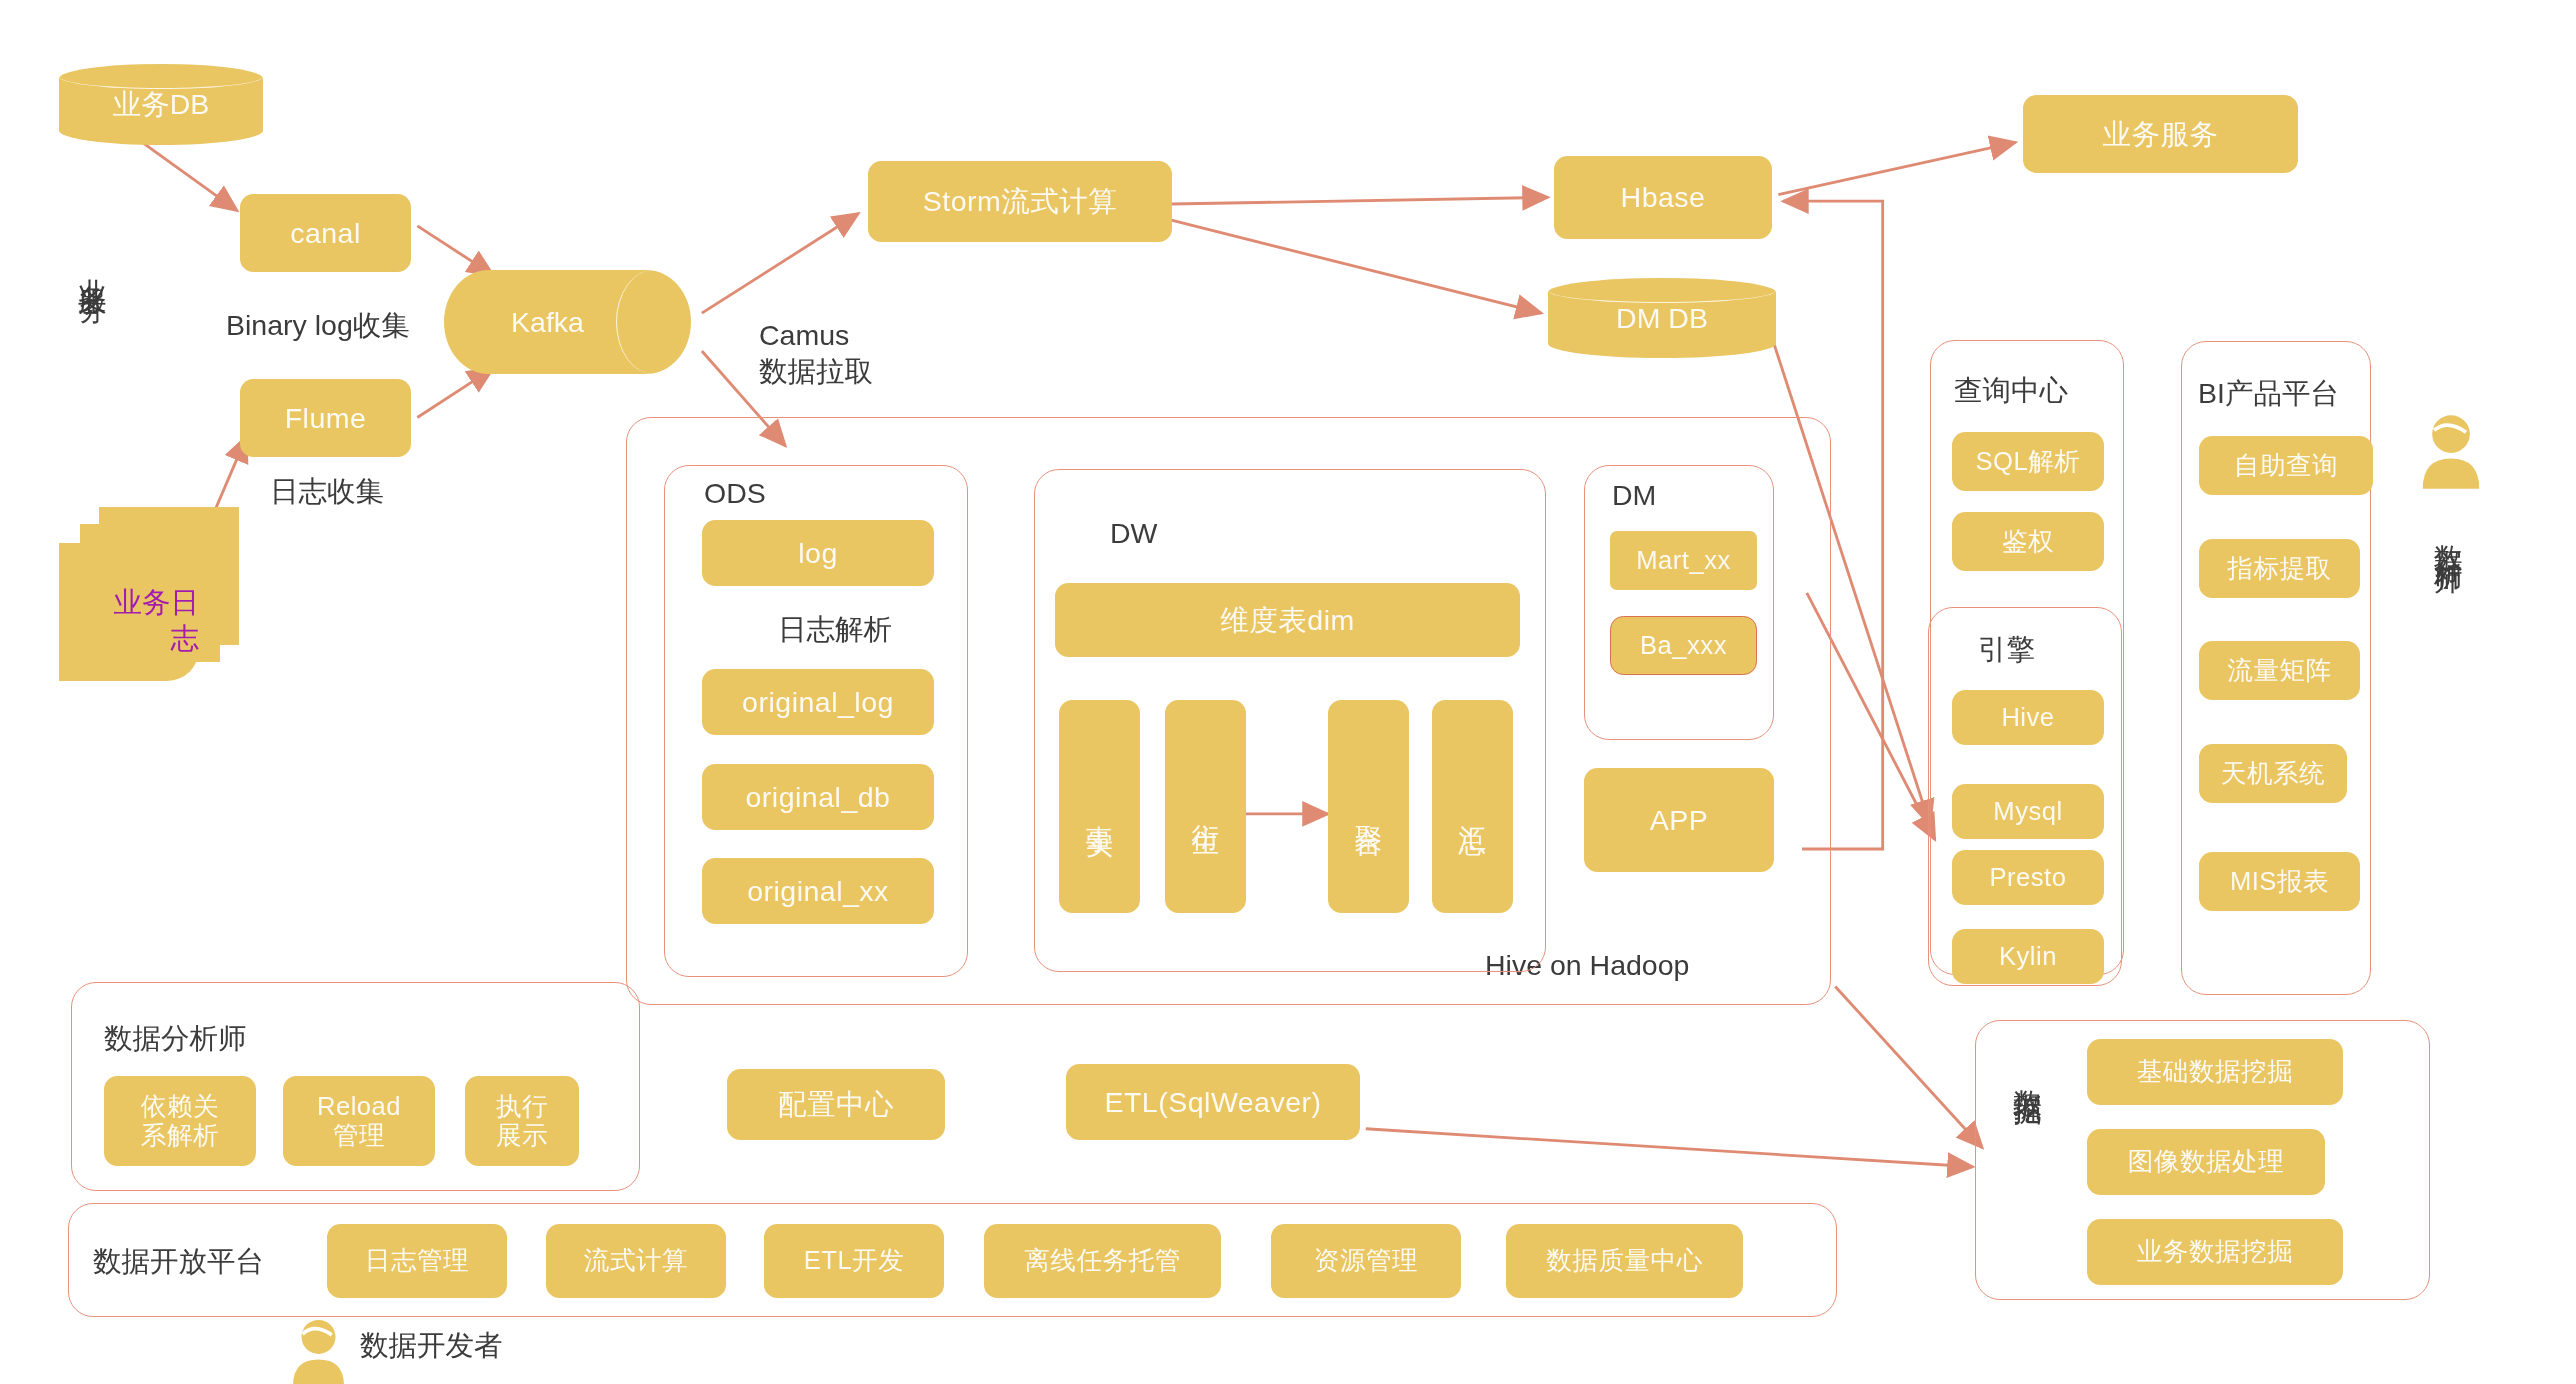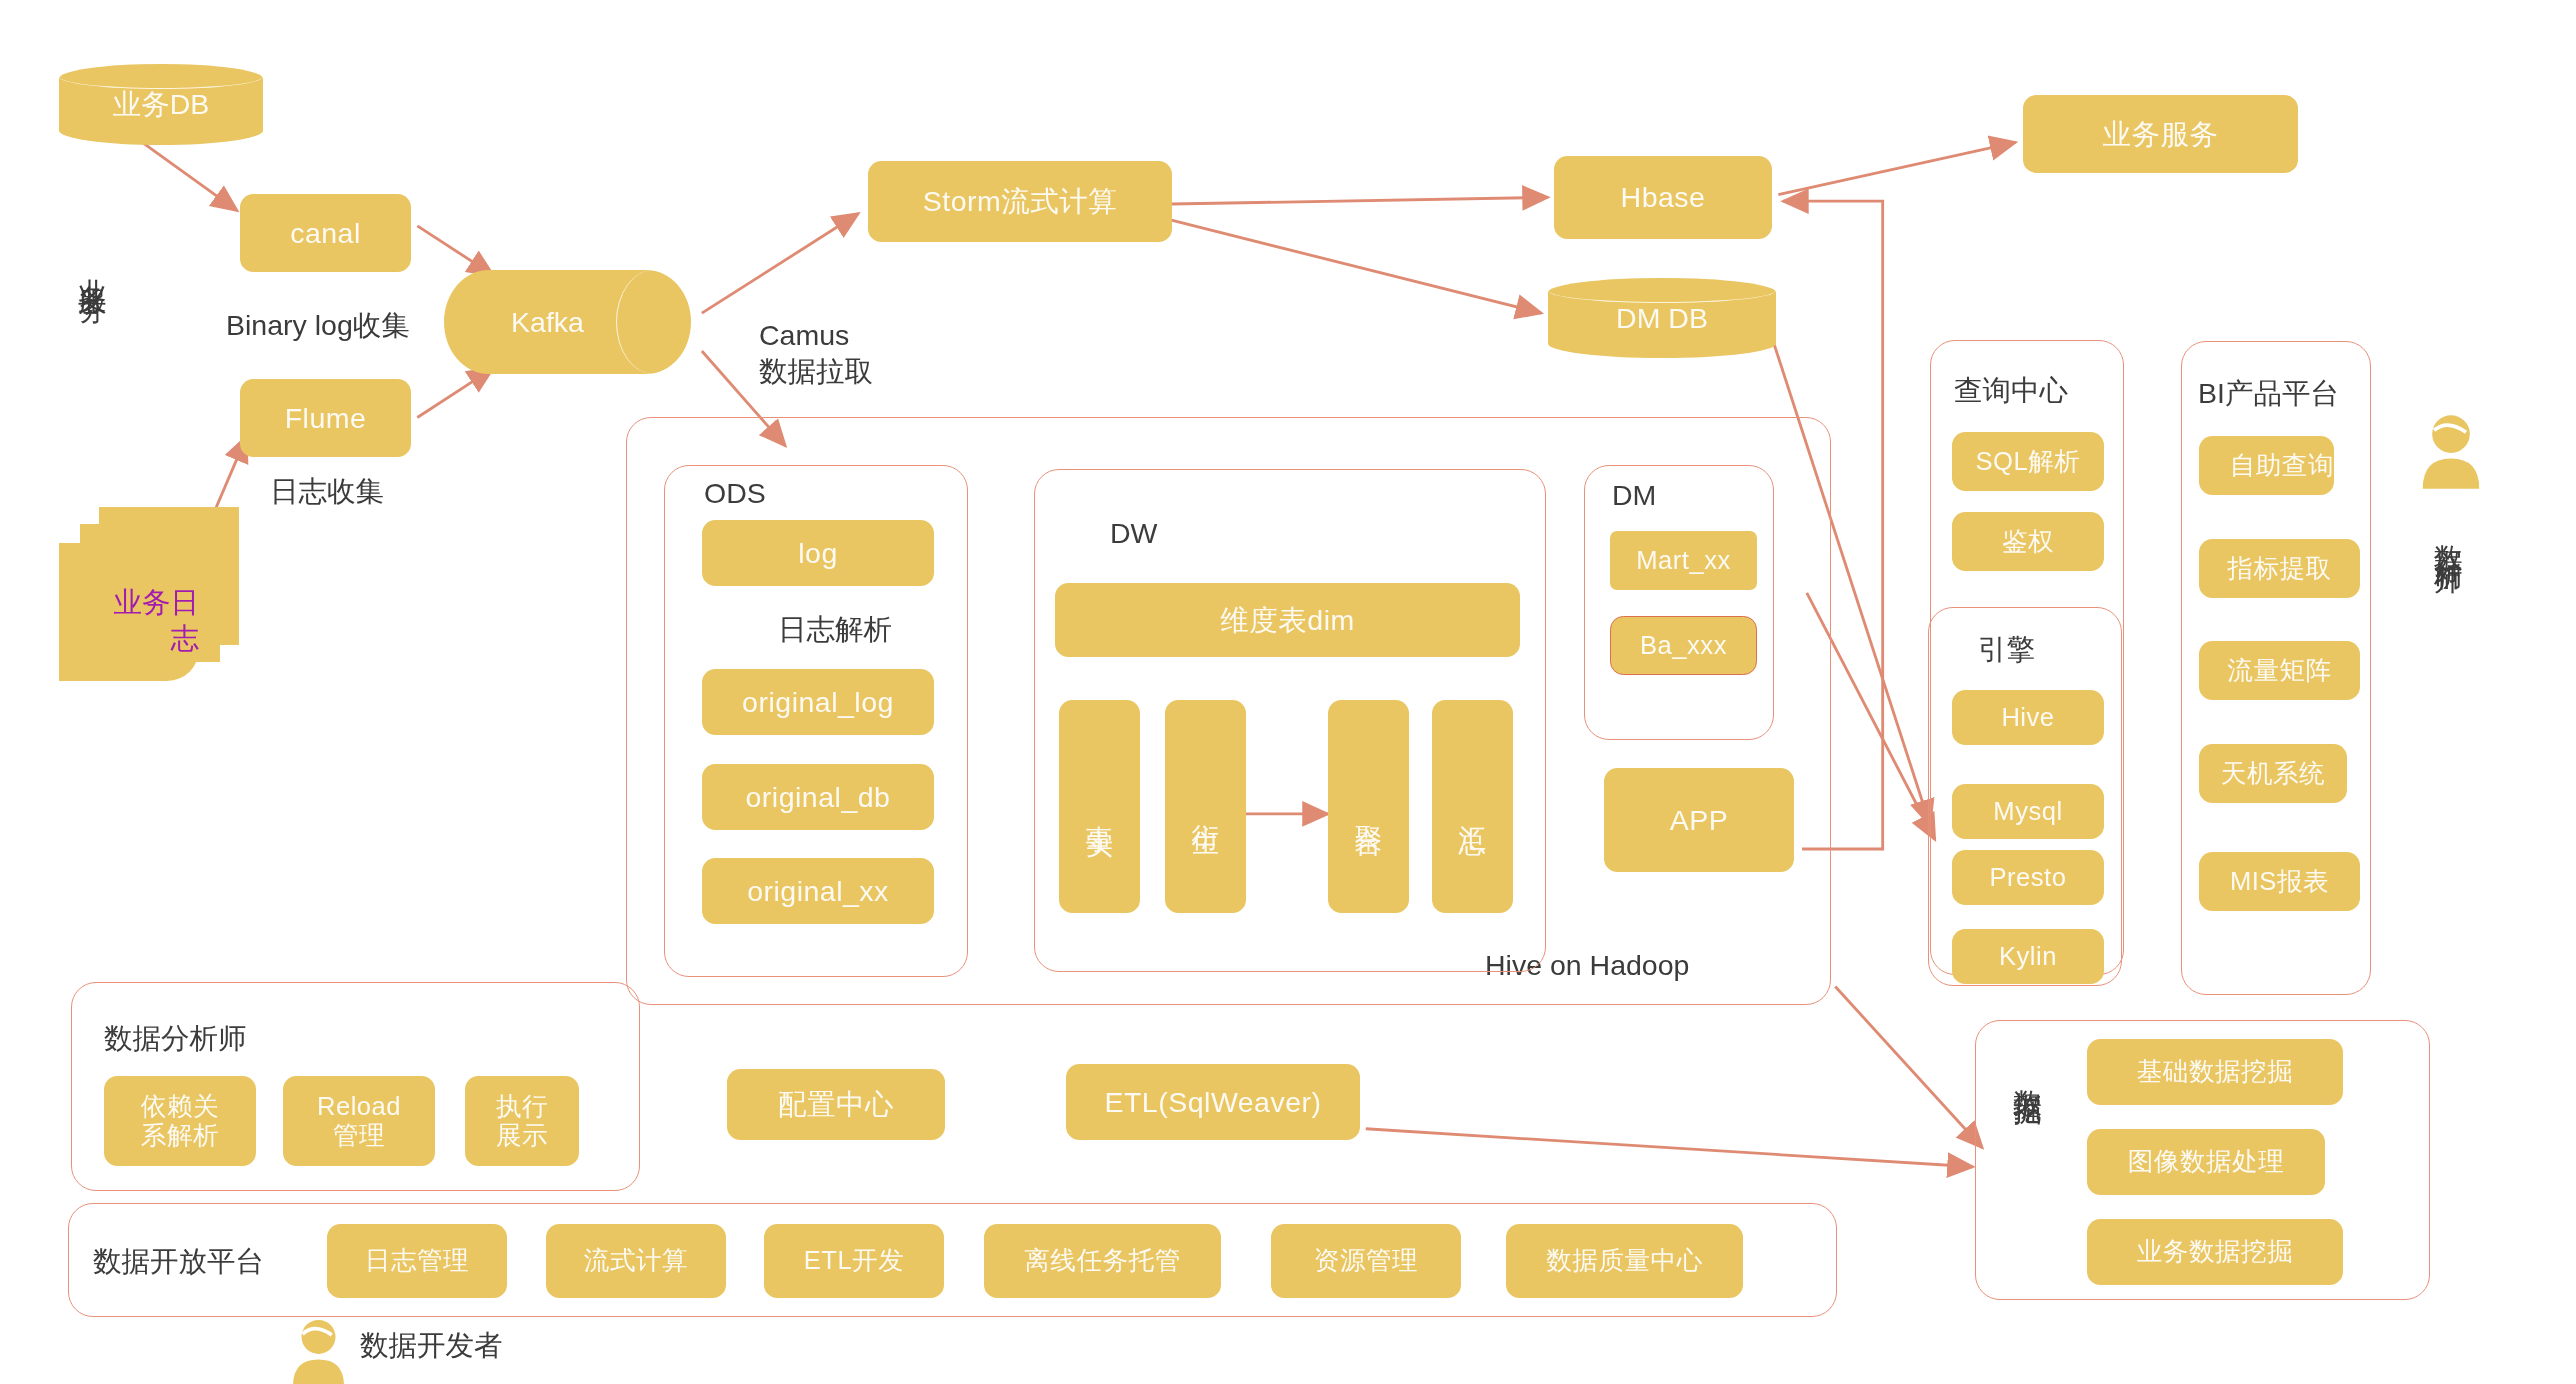--- a/index.html
+++ b/index.html
@@ -257,21 +257,21 @@
   </div>
 
   <div class="panel" style="left:1584px; top:465px; width:190px; height:275px;"></div>
   <div class="panel-title" style="left:1612px; top:479px;">DM</div>
   <div class="ybox small" style="left:1610px; top:531px; width:147px; height:59px;border-radius:7px;">
     <span>Mart_xx</span>
   </div>
   <div class="ybox small hl" style="left:1610px; top:616px; width:147px; height:59px;">
     <span>Ba_xxx</span>
   </div>
-  <div class="ybox" style="left:1584px; top:768px; width:190px; height:104px;margin-left:20px;">
+  <div class="ybox" style="left:1584px; top:768px; width:190px; height:104px;">
     <span>APP</span>
   </div>
 
   <div class="panel" style="left:1930px; top:340px; width:194px; height:635px;"></div>
   <div class="panel-title" style="left:1954px; top:372px;">查询中心</div>
   <div class="ybox small" style="left:1952px; top:432px; width:152px; height:59px;">
     <span>SQL解析</span>
   </div>
   <div class="ybox small" style="left:1952px; top:512px; width:152px; height:59px;">
     <span>鉴权</span>
@@ -287,21 +287,21 @@
   </div>
   <div class="ybox small" style="left:1952px; top:850px; width:152px; height:55px;">
     <span>Presto</span>
   </div>
   <div class="ybox small" style="left:1952px; top:929px; width:152px; height:55px;">
     <span>Kylin</span>
   </div>
 
   <div class="panel" style="left:2181px; top:341px; width:190px; height:654px;"></div>
   <div class="panel-title" style="left:2198px; top:375px;">BI产品平台</div>
-  <div class="ybox small" style="left:2199px; top:436px; width:135px; height:59px;justify-content:flex-end;">
+  <div class="ybox small" style="left:2199px; top:436px; width:174px; height:59px;">
     <span>自助查询</span>
   </div>
   <div class="ybox small" style="left:2199px; top:539px; width:161px; height:59px;">
     <span>指标提取</span>
   </div>
   <div class="ybox small" style="left:2199px; top:641px; width:161px; height:59px;">
     <span>流量矩阵</span>
   </div>
   <div class="ybox small" style="left:2199px; top:744px; width:148px; height:59px;">
     <span>天机系统</span>

